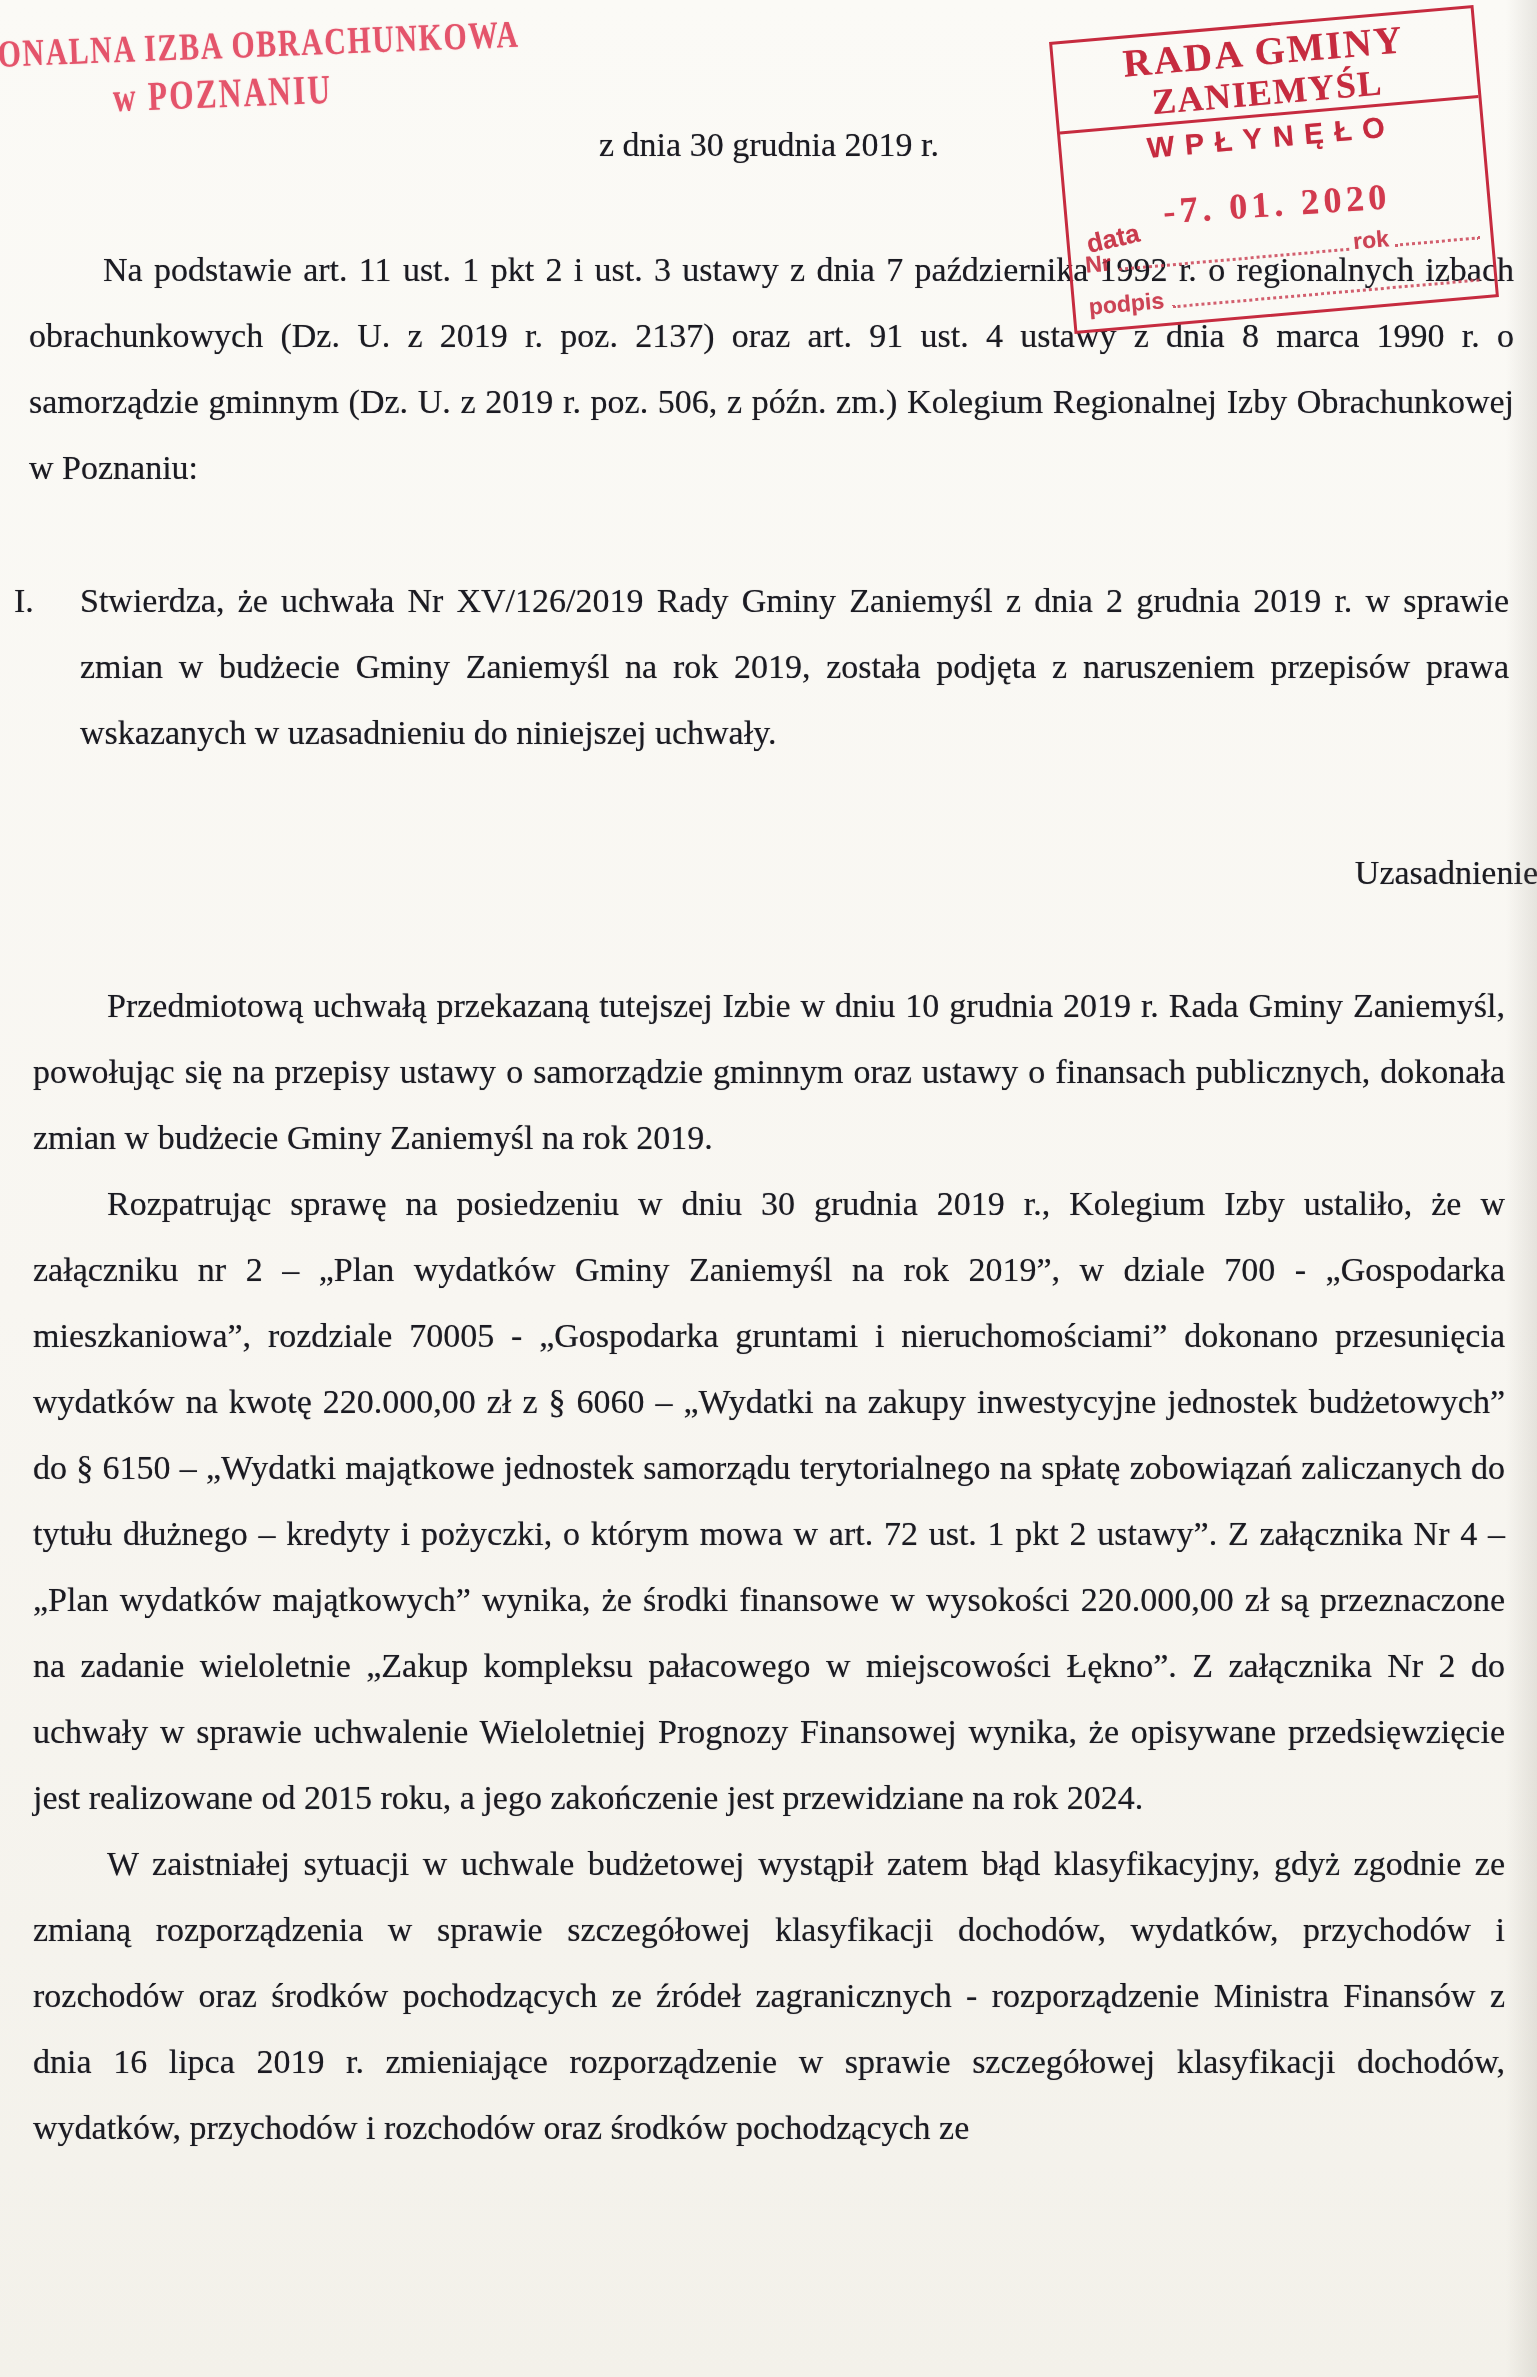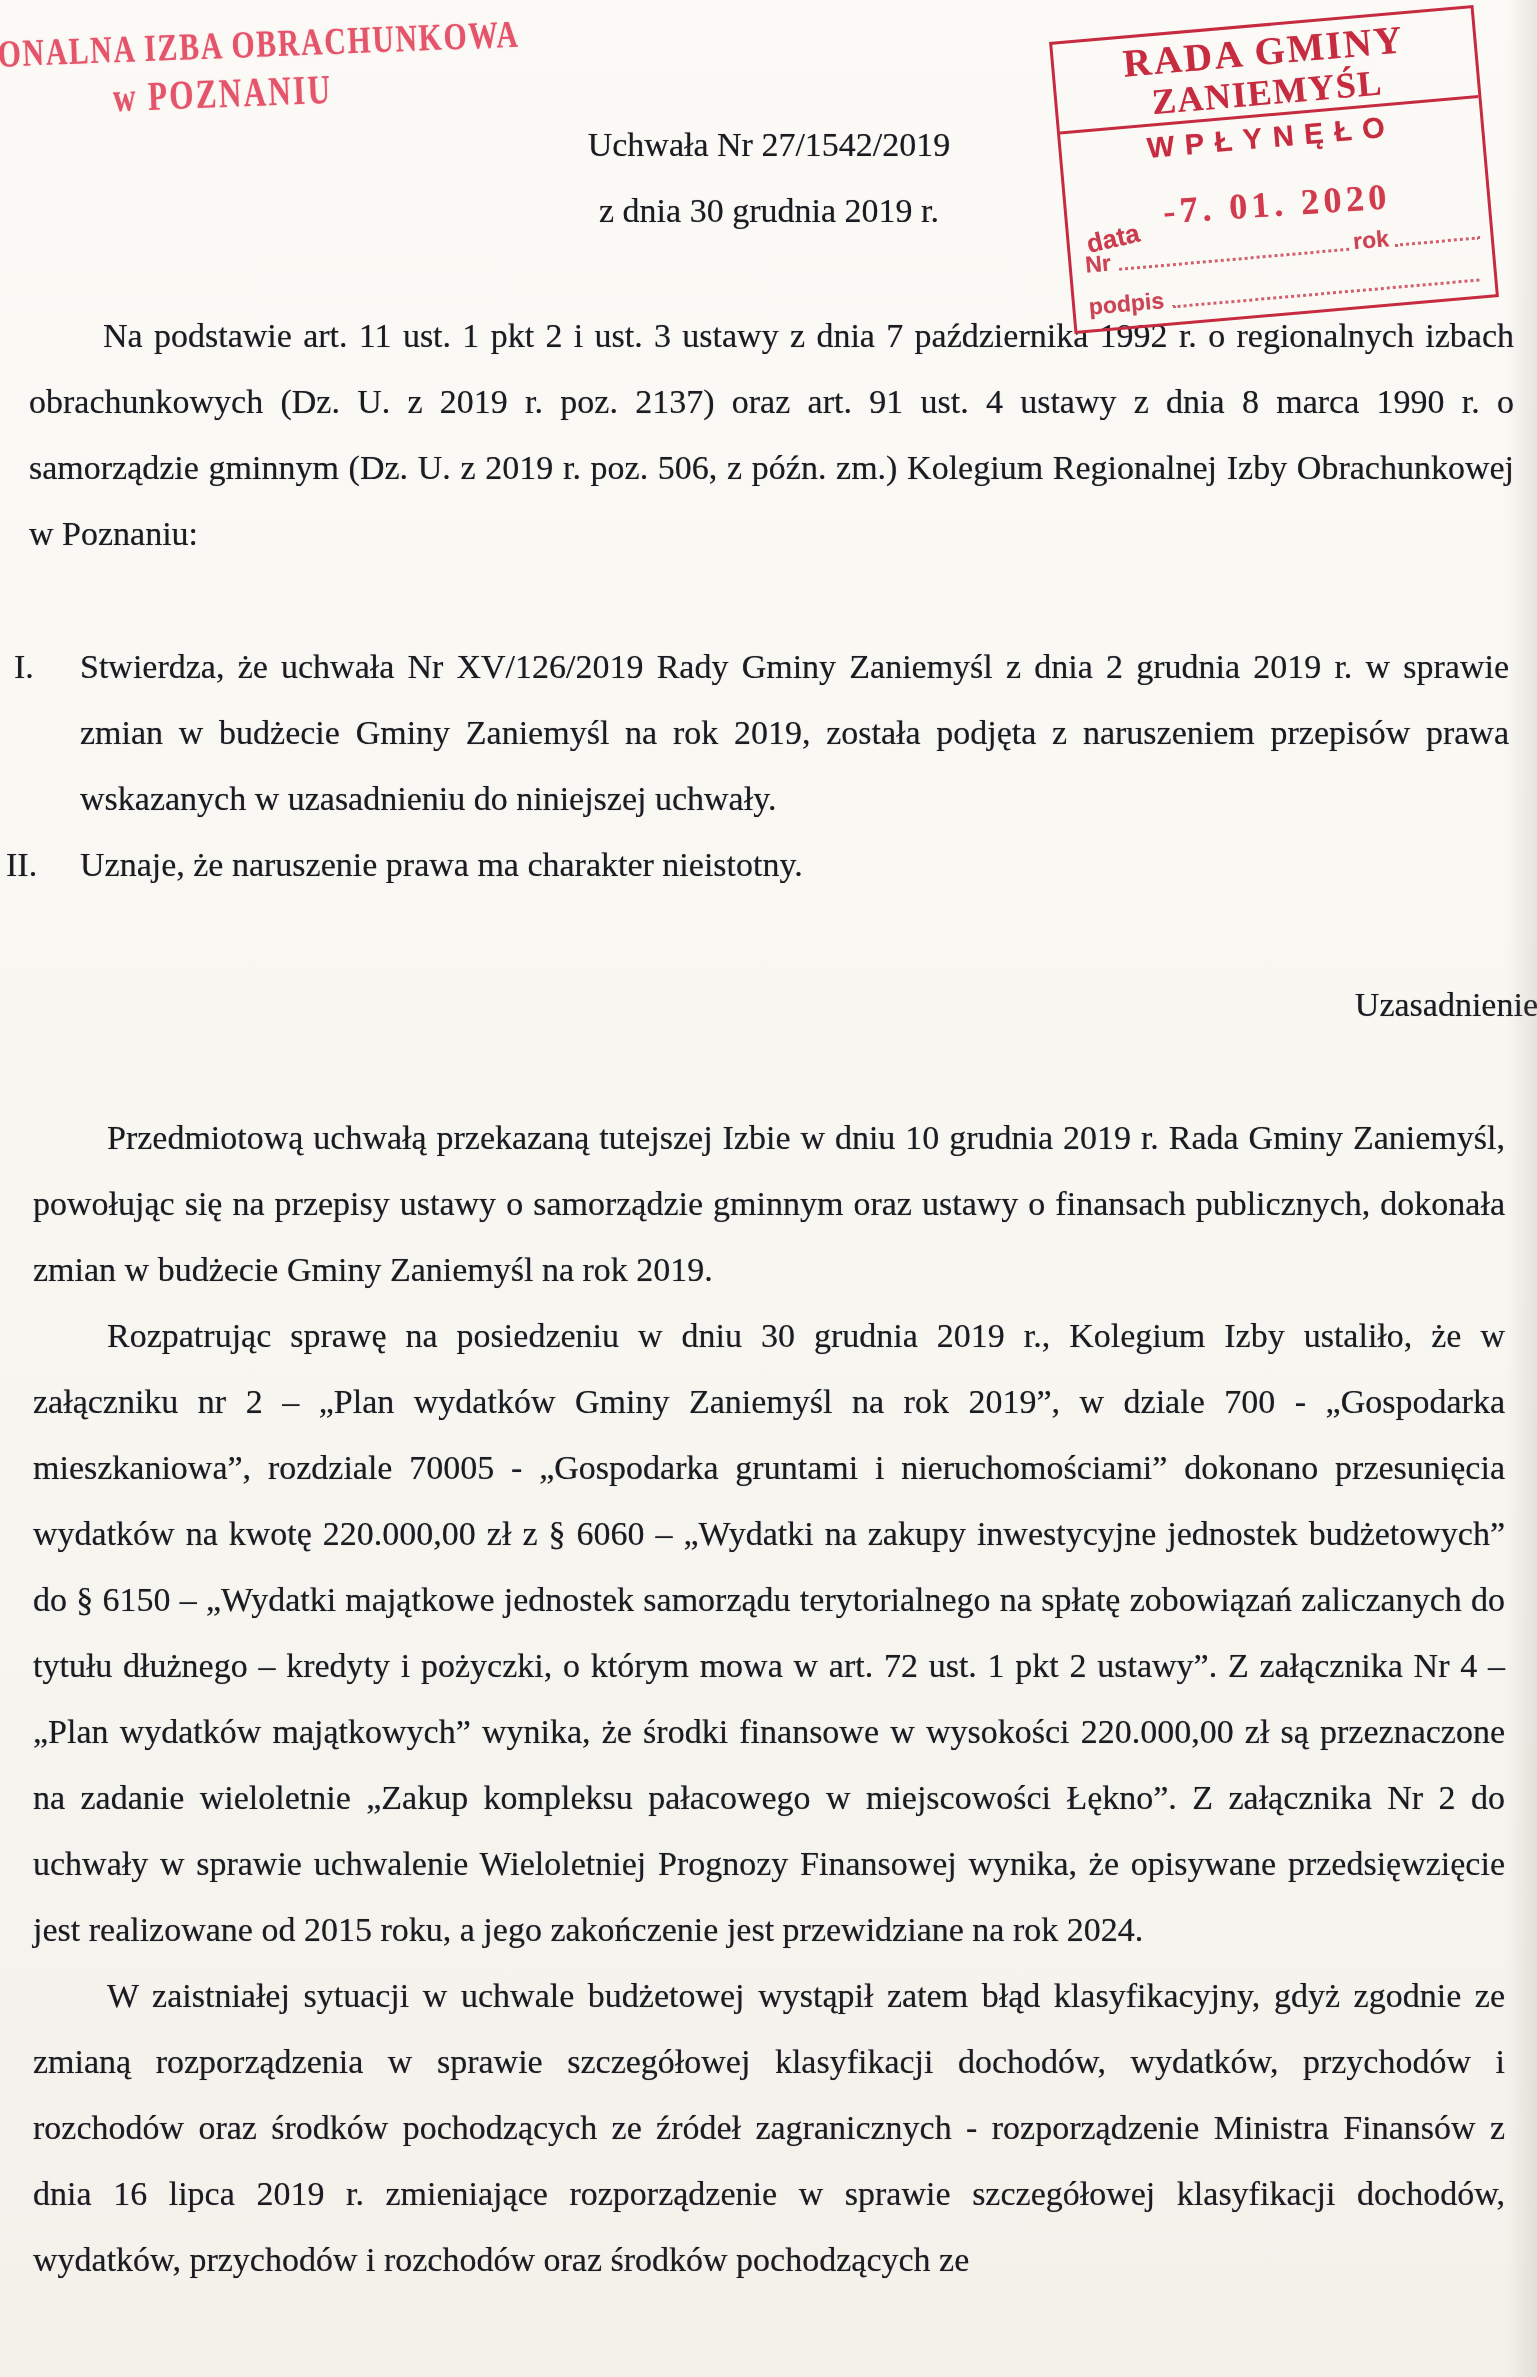--- a/index.html
+++ b/index.html
@@ -84,34 +84,29 @@
       <span>rok</span>
       <span class="dots-short"></span>
     </div>
     <div class="st-row st-podpis">
       <span>podpis</span>
       <span class="dots"></span>
     </div>
   </div>
 
   <div class="title-block ink">
-    <div>Uchwała Nr 27/1542/2019</div>
     <div>z dnia 30 grudnia 2019 r.</div>
   </div>
 
   <p class="preamble ink">Na podstawie art. 11 ust. 1 pkt 2 i ust. 3 ustawy z dnia 7 października 1992 r. o regionalnych izbach obrachunkowych (Dz. U. z 2019 r. poz. 2137) oraz art. 91 ust. 4 ustawy z dnia 8 marca 1990 r. o samorządzie gminnym (Dz. U. z 2019 r. poz. 506, z późn. zm.) Kolegium Regionalnej Izby Obrachunkowej w Poznaniu:</p>
 
   <div class="res-list ink">
     <div class="res-item">
       <span class="numeral">I.</span>
       <span>Stwierdza, że uchwała Nr XV/126/2019 Rady Gminy Zaniemyśl z dnia 2 grudnia 2019 r. w sprawie zmian w budżecie Gminy Zaniemyśl na rok 2019, została podjęta z naruszeniem przepisów prawa wskazanych w uzasadnieniu do niniejszej uchwały.</span>
-    </div>
-    <div class="res-item second">
-      <span class="numeral">II.</span>
-      <span>Uznaje, że naruszenie prawa ma charakter nieistotny.</span>
     </div>
   </div>
 
   <div class="heading ink">Uzasadnienie</div>
 
   <p class="body-par first ink">Przedmiotową uchwałą przekazaną tutejszej Izbie w dniu 10 grudnia 2019 r. Rada Gminy Zaniemyśl, powołując się na przepisy ustawy o samorządzie gminnym oraz ustawy o finansach publicznych, dokonała zmian w budżecie Gminy Zaniemyśl na rok 2019.</p>
   <p class="body-par ink">Rozpatrując sprawę na posiedzeniu w dniu 30 grudnia 2019 r., Kolegium Izby ustaliło, że w załączniku nr 2 – „Plan wydatków Gminy Zaniemyśl na rok 2019”, w dziale 700 - „Gospodarka mieszkaniowa”, rozdziale 70005 - „Gospodarka gruntami i nieruchomościami” dokonano przesunięcia wydatków na kwotę 220.000,00 zł z § 6060 – „Wydatki na zakupy inwestycyjne jednostek budżetowych” do § 6150 – „Wydatki majątkowe jednostek samorządu terytorialnego na spłatę zobowiązań zaliczanych do tytułu dłużnego – kredyty i pożyczki, o którym mowa w art. 72 ust. 1 pkt 2 ustawy”. Z załącznika Nr 4 – „Plan wydatków majątkowych” wynika, że środki finansowe w wysokości 220.000,00 zł są przeznaczone na zadanie wieloletnie „Zakup kompleksu pałacowego w miejscowości Łękno”. Z załącznika Nr 2 do uchwały w sprawie uchwalenie Wieloletniej Prognozy Finansowej wynika, że opisywane przedsięwzięcie jest realizowane od 2015 roku, a jego zakończenie jest przewidziane na rok 2024.</p>
   <p class="body-par ink">W zaistniałej sytuacji w uchwale budżetowej wystąpił zatem błąd klasyfikacyjny, gdyż zgodnie ze zmianą rozporządzenia w sprawie szczegółowej klasyfikacji dochodów, wydatków, przychodów i rozchodów oraz środków pochodzących ze źródeł zagranicznych - rozporządzenie Ministra Finansów z dnia 16 lipca 2019 r. zmieniające rozporządzenie w sprawie szczegółowej klasyfikacji dochodów, wydatków, przychodów i rozchodów oraz środków pochodzących ze</p>
 
 </div>

